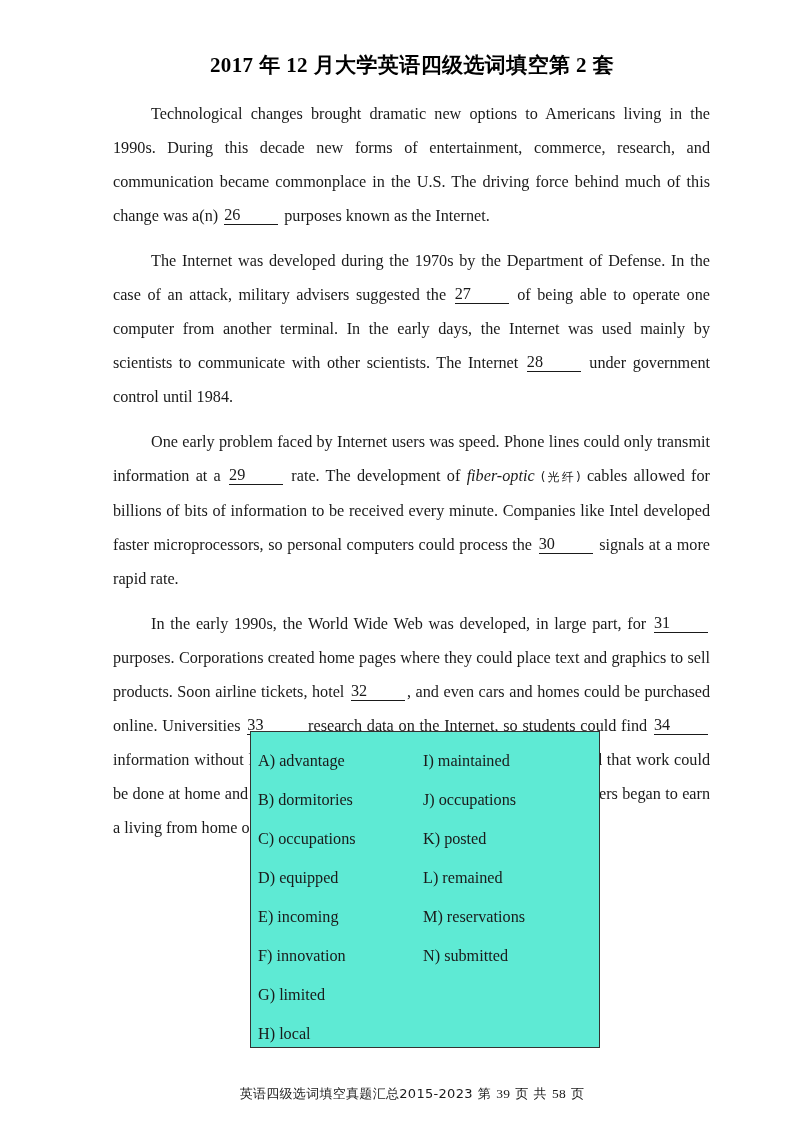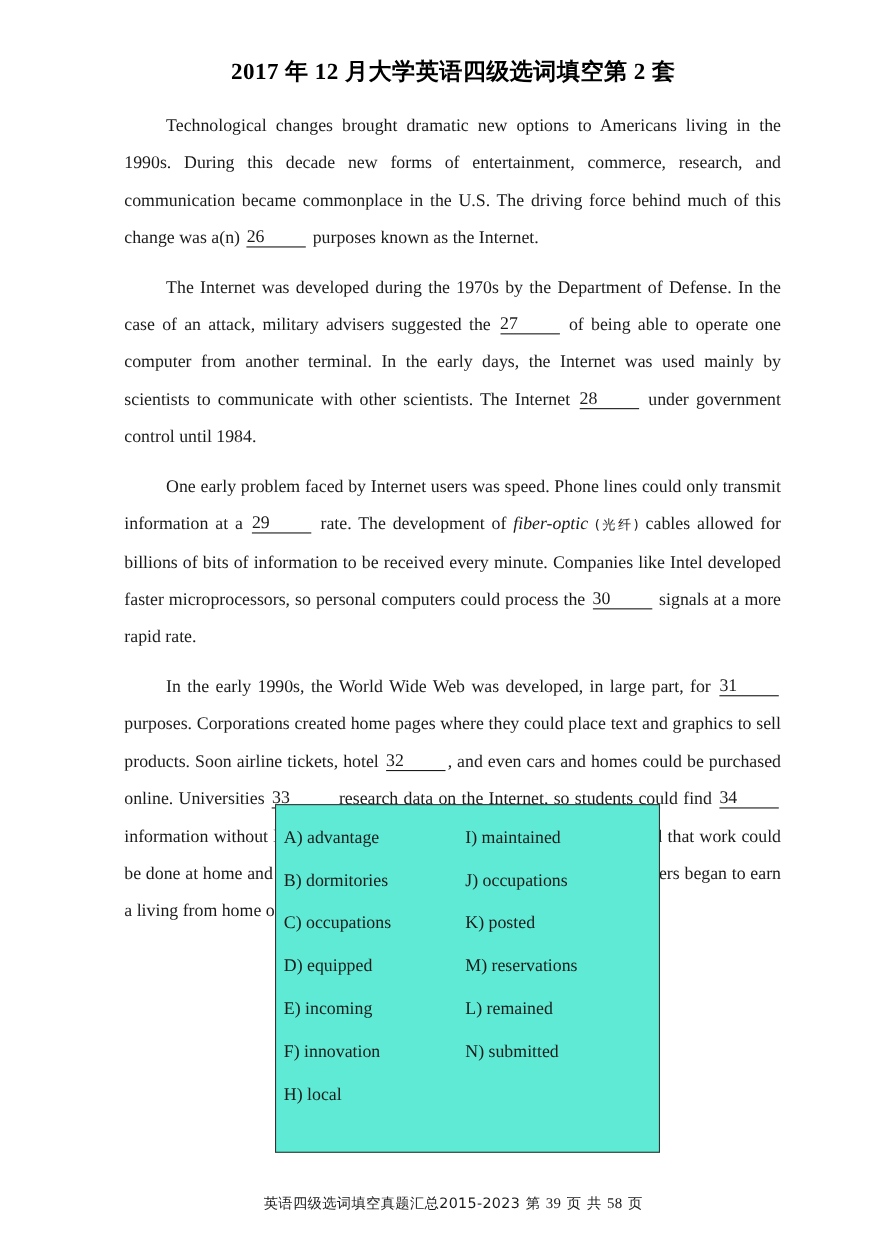--- a/index.html
+++ b/index.html
@@ -135,28 +135,29 @@
   </div>
 
   <div class="options-box">
     <div class="options-col left">
         <div class="option-item">A) advantage</div>
         <div class="option-item">B) dormitories</div>
         <div class="option-item">C) occupations</div>
         <div class="option-item">D) equipped</div>
         <div class="option-item">E) incoming</div>
         <div class="option-item">F) innovation</div>
+        <div class="option-item">G) limited</div>
         <div class="option-item">H) local</div>
       </div>
     <div class="options-col right">
         <div class="option-item">I) maintained</div>
         <div class="option-item">J) occupations</div>
         <div class="option-item">K) posted</div>
+        <div class="option-item">L) remained</div>
         <div class="option-item">M) reservations</div>
-        <div class="option-item">L) remained</div>
         <div class="option-item">N) submitted</div>
       </div>
   </div>
 
   <div class="footer">
     <span class="cn">英语四级选词填空真题汇总2015-2023</span><span class="sp"></span><span class="cn">第</span><span class="sp"></span><span>39</span><span class="sp"></span><span class="cn">页</span><span class="sp"></span><span class="cn">共</span><span class="sp"></span><span>58</span><span class="sp"></span><span class="cn">页</span>
   </div>
 
 </div>
 

